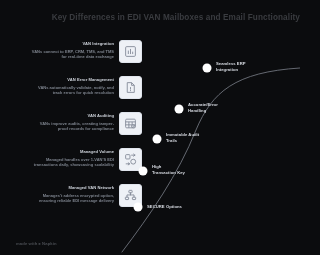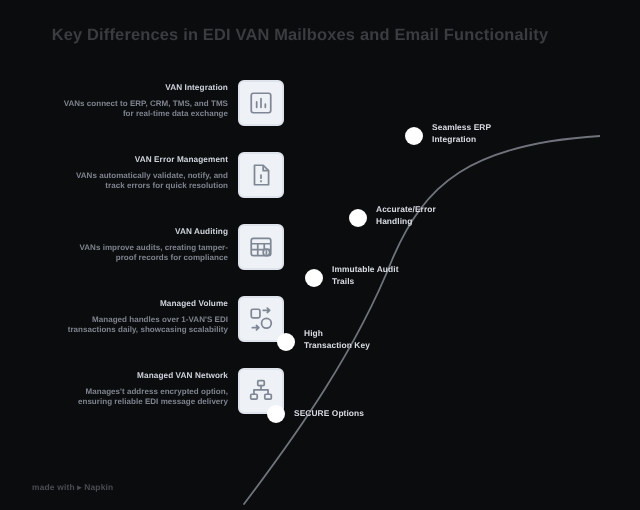--- a/index.html
+++ b/index.html
@@ -7,21 +7,21 @@
     width:300px;height:255px;
     background:#0b0c0e;
     font-family:"Liberation Sans", sans-serif;
     overflow:hidden;
     position:relative;
   }
   #stage{position:absolute;inset:0;}
 
   .title{
     position:absolute;left:0;right:0;top:12px;
-    text-align:center;
+    text-align:right;
     font-size:8.2px;
     font-weight:bold;
     letter-spacing:.1px;
     color:#3a3c40;
     padding:0 0;
     line-height:11px;
   }
 
   
   .features{

